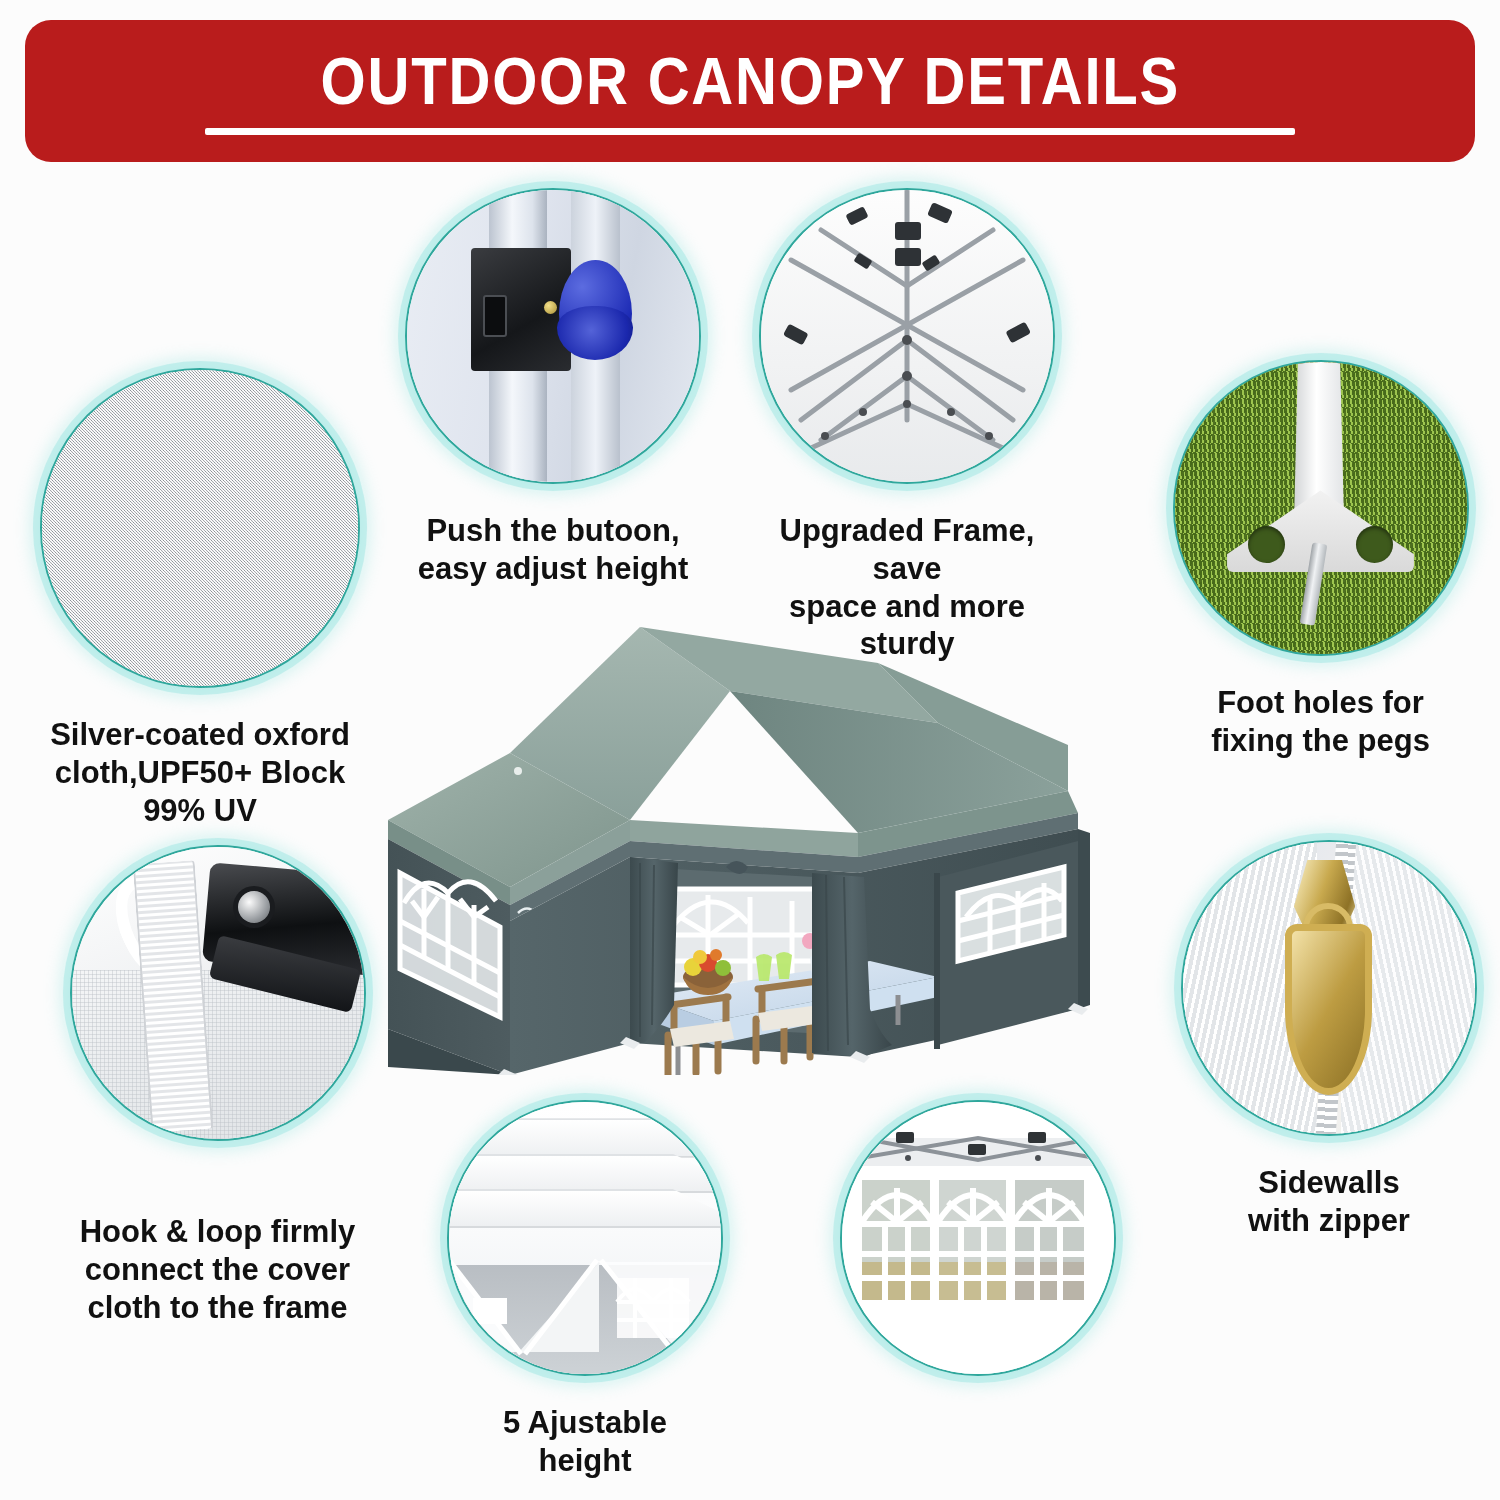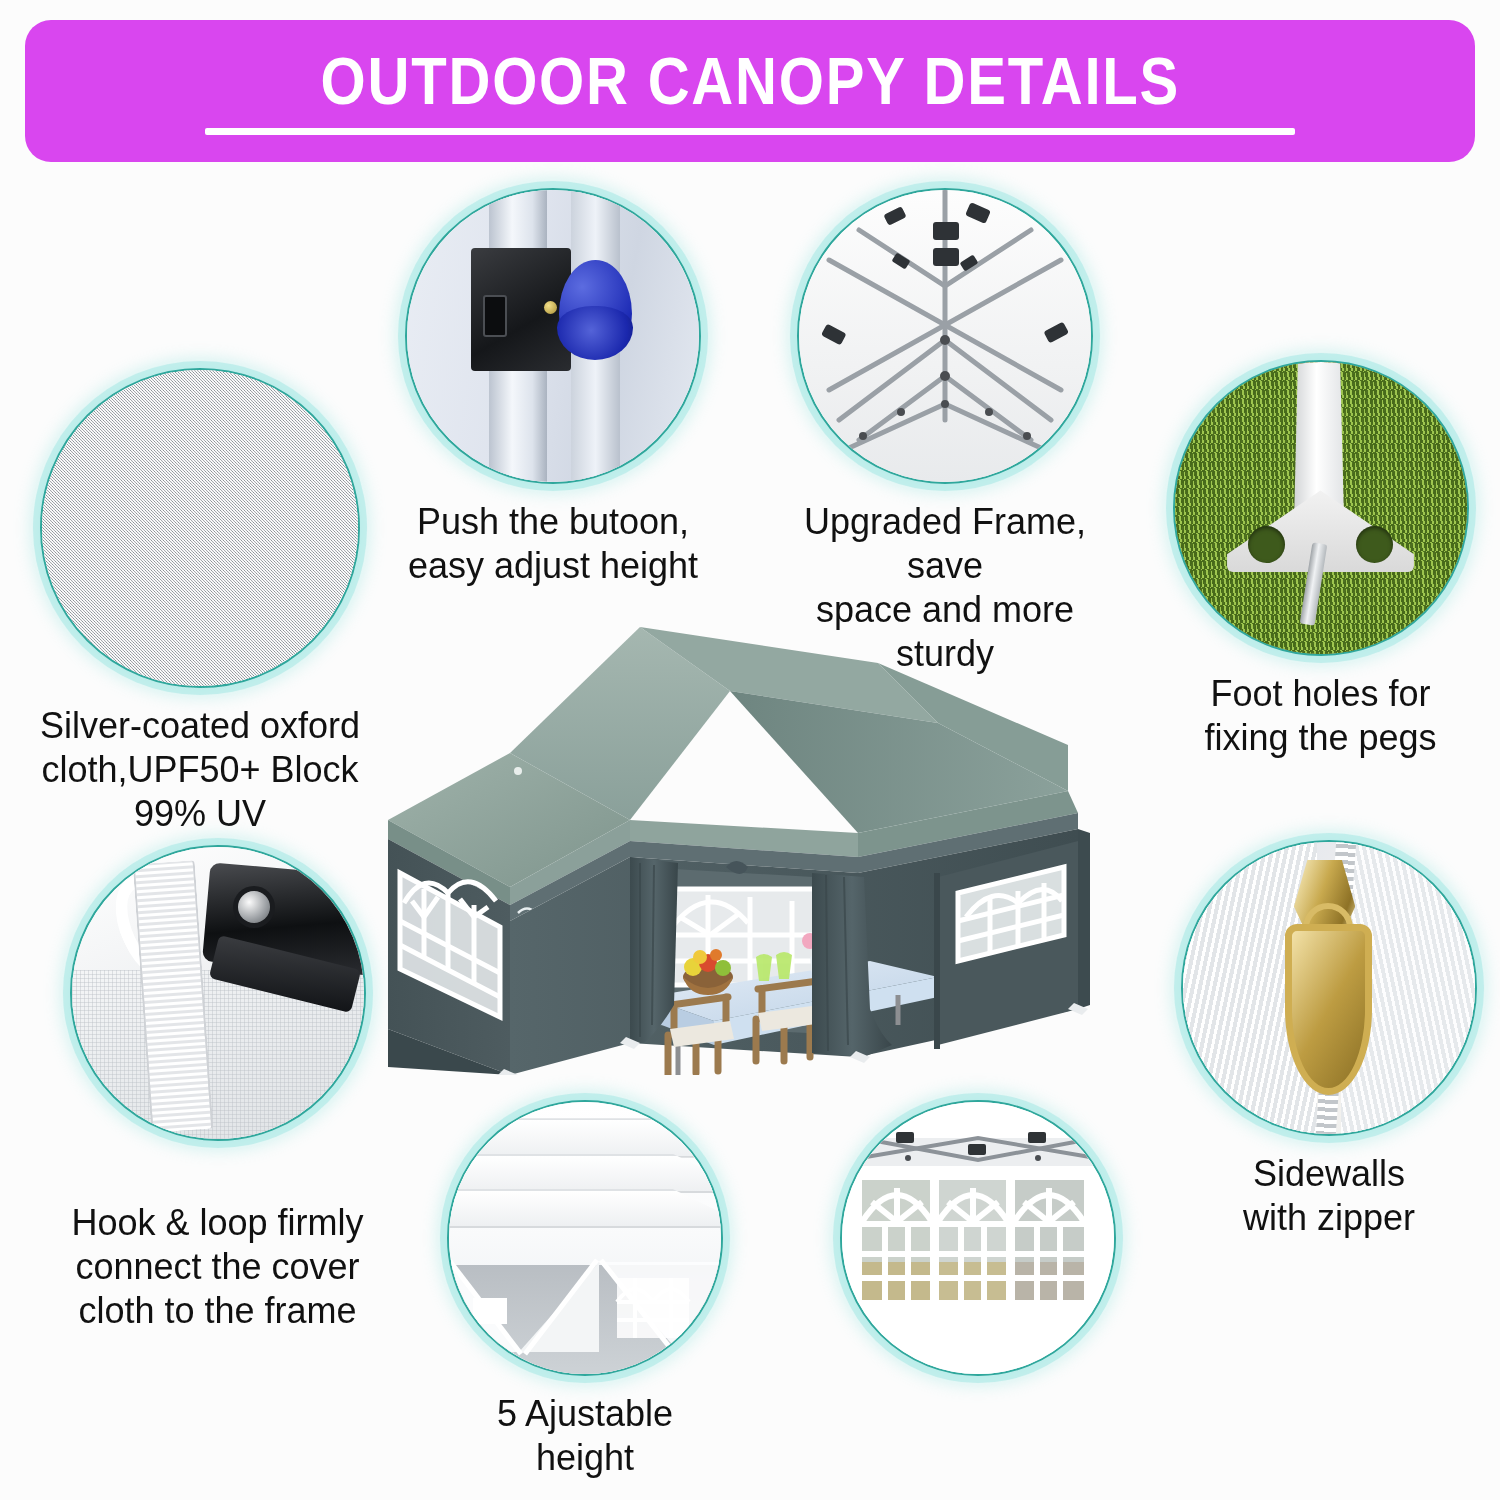--- a/index.html
+++ b/index.html
@@ -5,21 +5,21 @@
   html,body{margin:0;padding:0;}
   body{
     width:1500px;height:1500px;
     background:#fcfcfc;
     font-family:"Liberation Sans","DejaVu Sans",sans-serif;
     overflow:hidden;position:relative;
   }
   
   .banner{
     position:absolute;left:25px;top:20px;width:1450px;height:142px;
-    background:#d946ef;border-radius:26px;
+    background:#b91c1c;border-radius:26px;
     display:flex;flex-direction:column;align-items:center;justify-content:center;
   }
   .banner-title{
     color:#ffffff;font-weight:bold;font-size:66px;letter-spacing:2px;
     transform:scaleX(0.88);transform-origin:center;
     line-height:1;margin:0;white-space:nowrap;
     font-family:"Liberation Sans","DejaVu Sans",sans-serif;
   }
   .banner-rule{
     width:1090px;height:7px;background:#ffffff;margin-top:14px;border-radius:2px;
@@ -27,28 +27,28 @@
 
   
   .feature{position:absolute;display:flex;flex-direction:column;align-items:center;}
   .circle{
     border-radius:50%;
     box-shadow:0 0 0 7px rgba(166,232,228,.55), 0 0 16px 10px rgba(166,232,228,.45);
     border:2px solid #2fa79c;
     overflow:hidden;position:relative;background:#fff;
   }
   .caption{
-    text-align:center;color:#111;font-size:36px;line-height:1.22;
-    margin-top:16px;white-space:pre-line;font-weight:400;
+    text-align:center;color:#111;font-size:31px;line-height:1.22;
+    margin-top:28px;white-space:pre-line;font-weight:700;
   }
 
   
   #f-cloth   {left:25px;  top:368px; width:350px;}
   #f-button  {left:398px; top:188px; width:310px;}
-  #f-frame   {left:780px; top:188px; width:330px;justify-content:space-between;}
+  #f-frame   {left:742px; top:188px; width:330px;justify-content:space-between;}
   #f-foot    {left:1148px;top:360px; width:345px;align-items:center;}
   #f-hook    {left:45px;  top:845px; width:345px;gap:44px;}
   #f-adjust  {left:435px; top:1100px;width:300px;}
   #f-windows {left:825px; top:1100px;width:305px;}
   #f-zipper  {left:1158px;top:840px; width:342px;}
 
   #f-cloth   .circle{width:316px;height:316px;}
   #f-button  .circle{width:292px;height:292px;}
   #f-frame   .circle{width:292px;height:292px;}
   #f-foot    .circle{width:292px;height:292px;}

